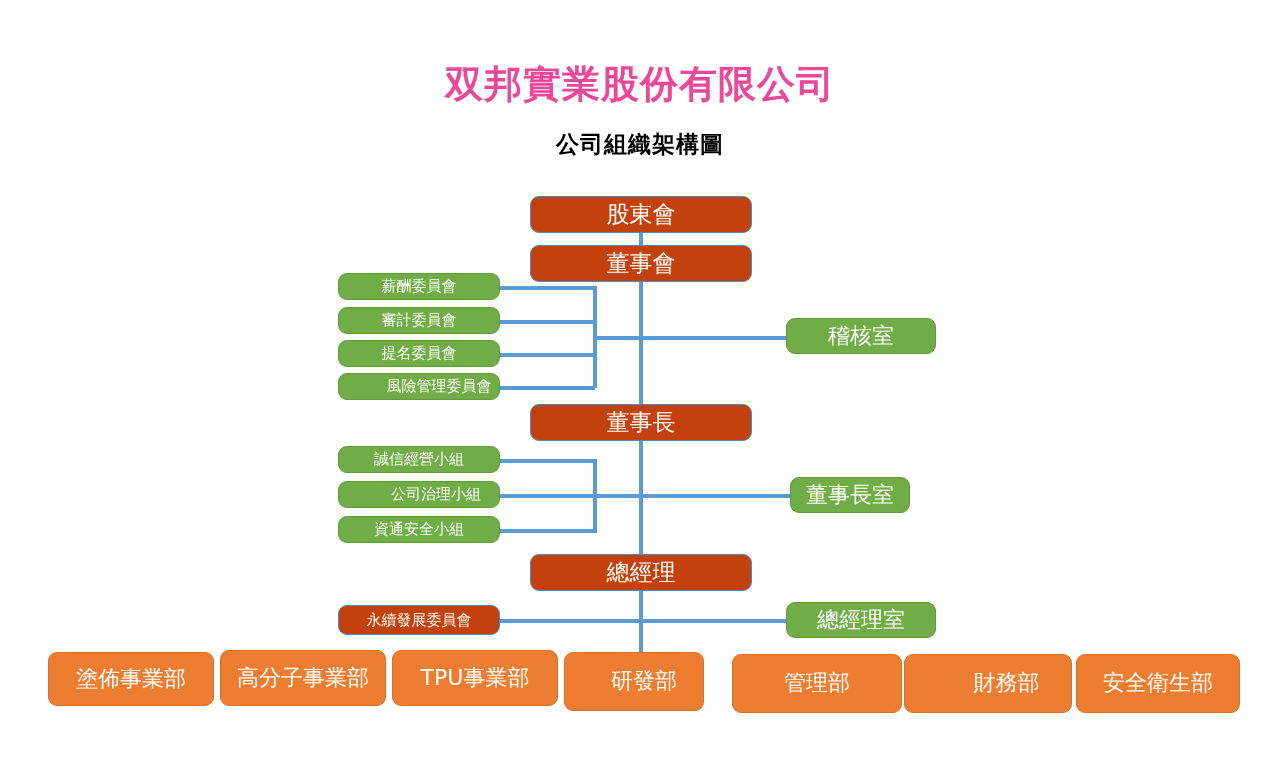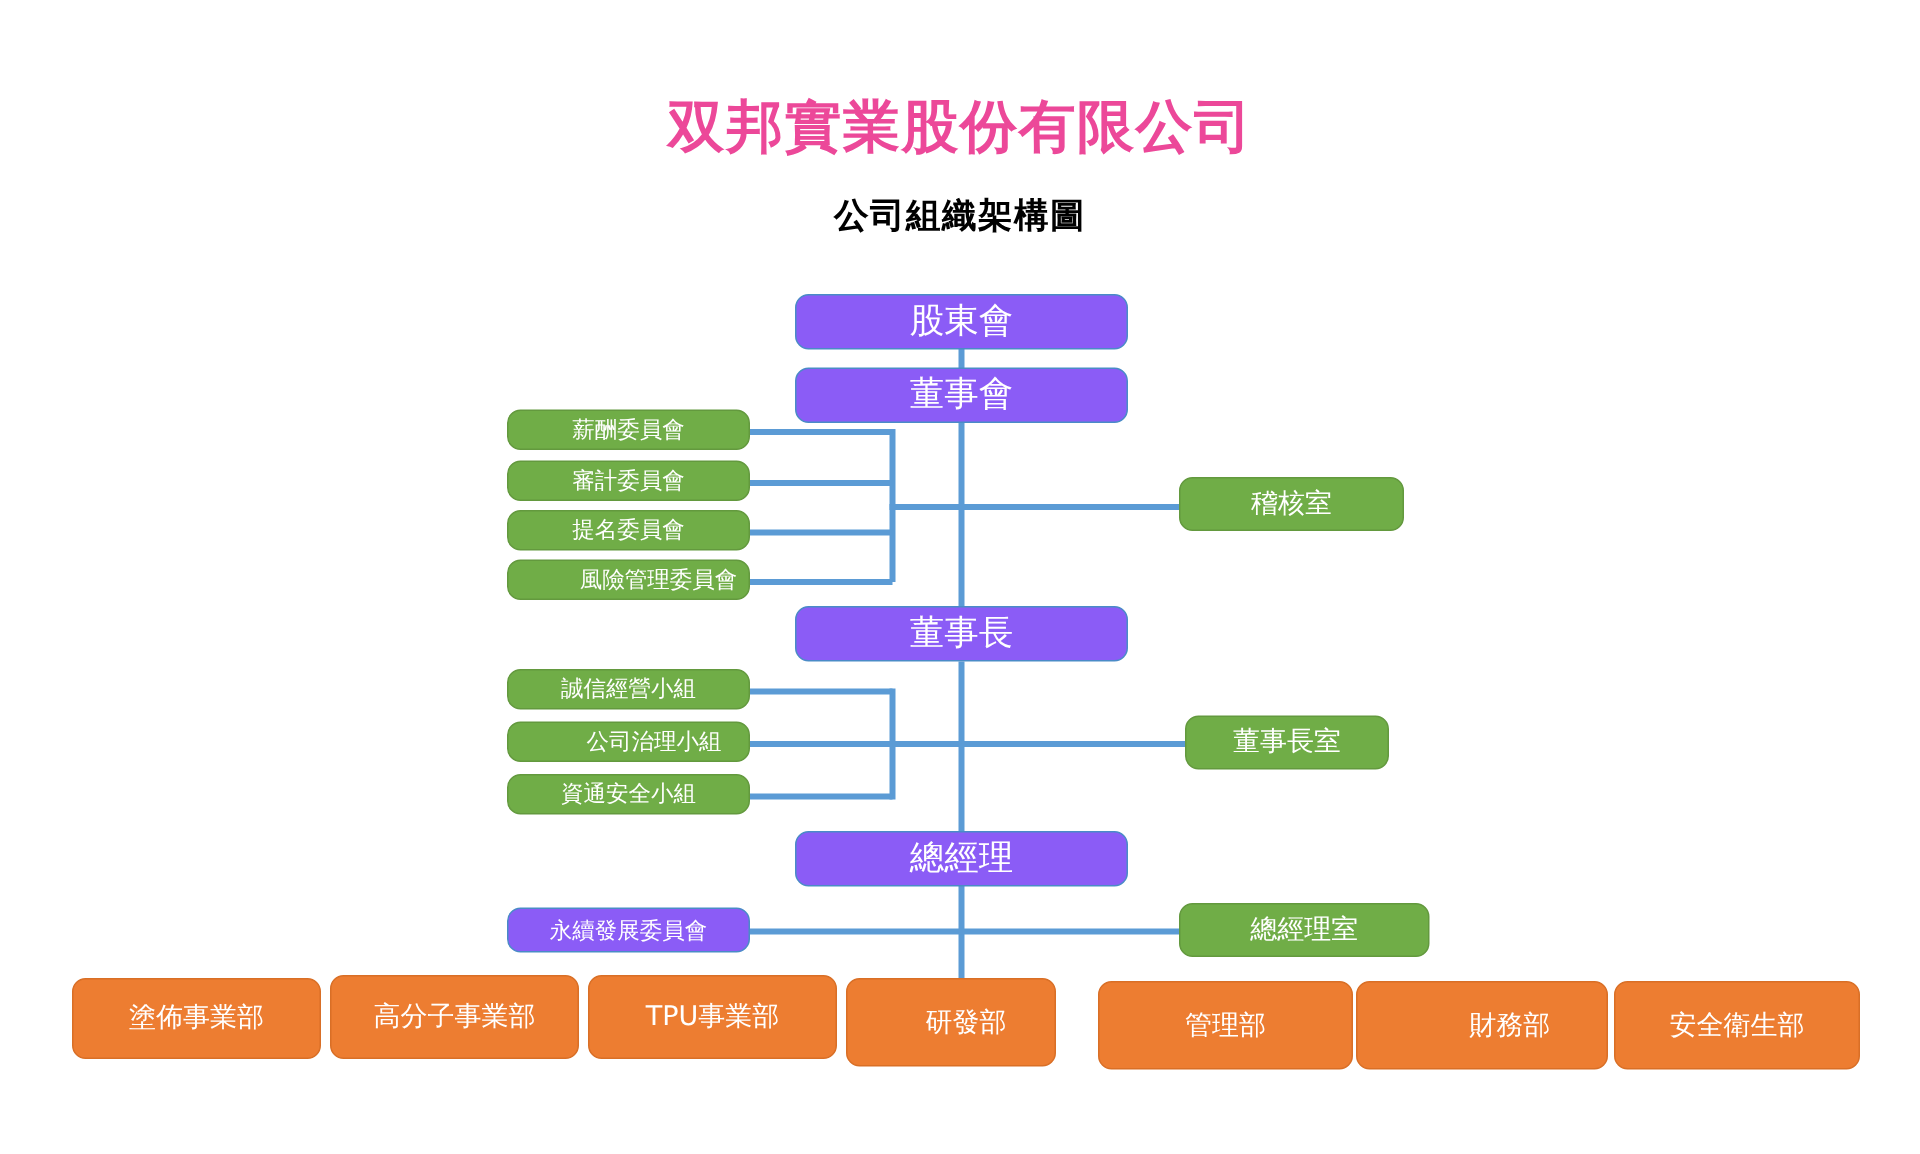--- a/index.html
+++ b/index.html
@@ -57,33 +57,33 @@
     display: flex;
     align-items: center;
     justify-content: center;
     color: #ffffff;
     border-radius: 9px;
     text-align: center;
     line-height: 1.1;
     white-space: nowrap;
   }
   .node.blue {
-    background: #8b5cf6;
+    background: #c2410c;
     border: 1px solid #4A8BC7;
   }
   .node.green {
     background: #70AD47;
     border: 1px solid #63993E;
   }
   .node.orange {
     background: #ED7D31;
     border: 1px solid #D96F26;
   }
   .node.sz-lg   { font-size: 23px; }
-  .node.sz-md   { font-size: 18px; }
+  .node.sz-md   { font-size: 22px; }
   .node.sz-sm   { font-size: 15px; }
   .node .bold-pre { font-weight: normal; }
 </style>
 </head>
 <body>
 
 <div id="canvas">
 
   <div class="title-main">双邦實業股份有限公司</div>
   <div class="title-sub">公司組織架構圖</div>
@@ -156,29 +156,29 @@
   </div>
 
   <div class="node green sz-sm" style="left:338px; top:481px; width:162px; height:27px;padding-left:34px;">
     <span>公司治理小組</span>
   </div>
 
   <div class="node green sz-sm" style="left:338px; top:516px; width:162px; height:27px;">
     <span>資通安全小組</span>
   </div>
 
-  <div class="node green sz-md" style="left:790px; top:477px; width:136px; height:36px;">
+  <div class="node green sz-md" style="left:790px; top:477px; width:120px; height:36px;">
     <span>董事長室</span>
   </div>
 
   <div class="node blue sz-sm" style="left:338px; top:605px; width:162px; height:30px;">
     <span>永續發展委員會</span>
   </div>
 
-  <div class="node green sz-md" style="left:786px; top:602px; width:167px; height:36px;">
+  <div class="node green sz-md" style="left:786px; top:602px; width:150px; height:36px;">
     <span>總經理室</span>
   </div>
 
   <div class="node orange sz-md" style="left:48px; top:652px; width:166px; height:54px;">
     <span>塗佈事業部</span>
   </div>
 
   <div class="node orange sz-md" style="left:220px; top:650px; width:166px; height:56px;">
     <span>高分子事業部</span>
   </div>

